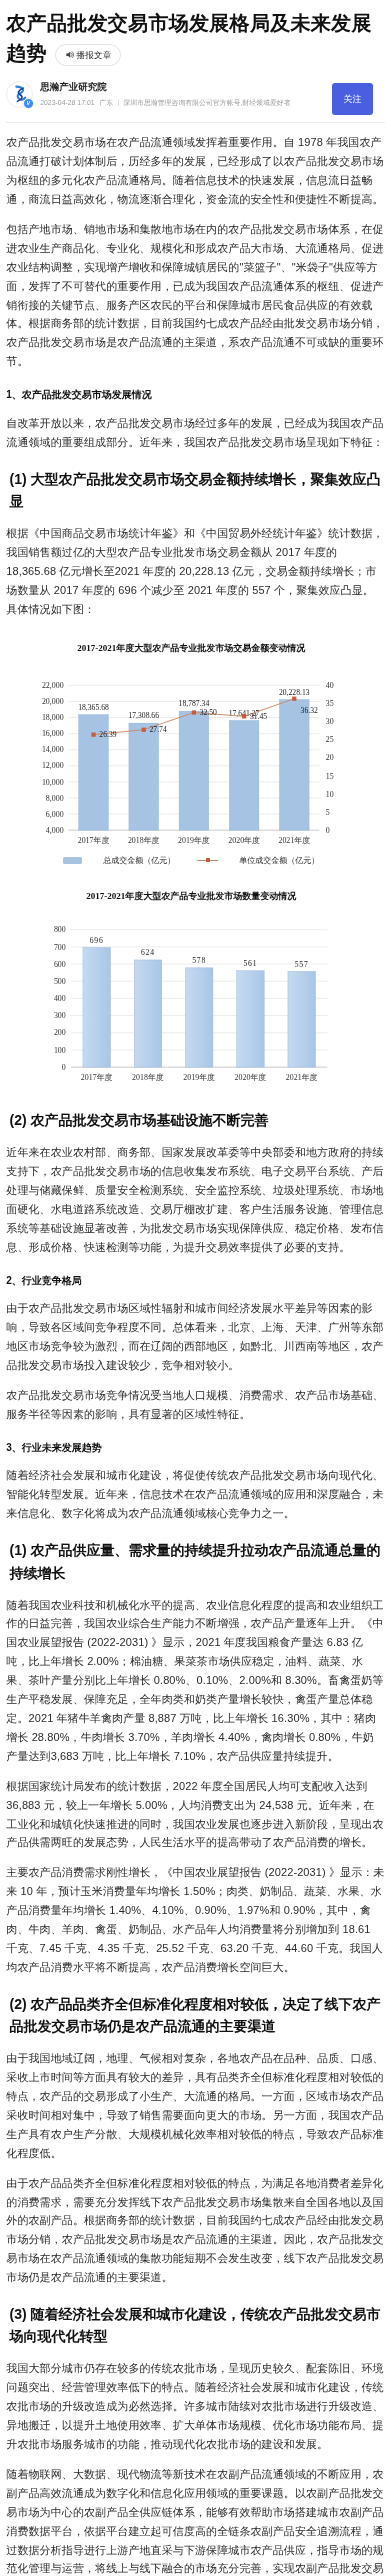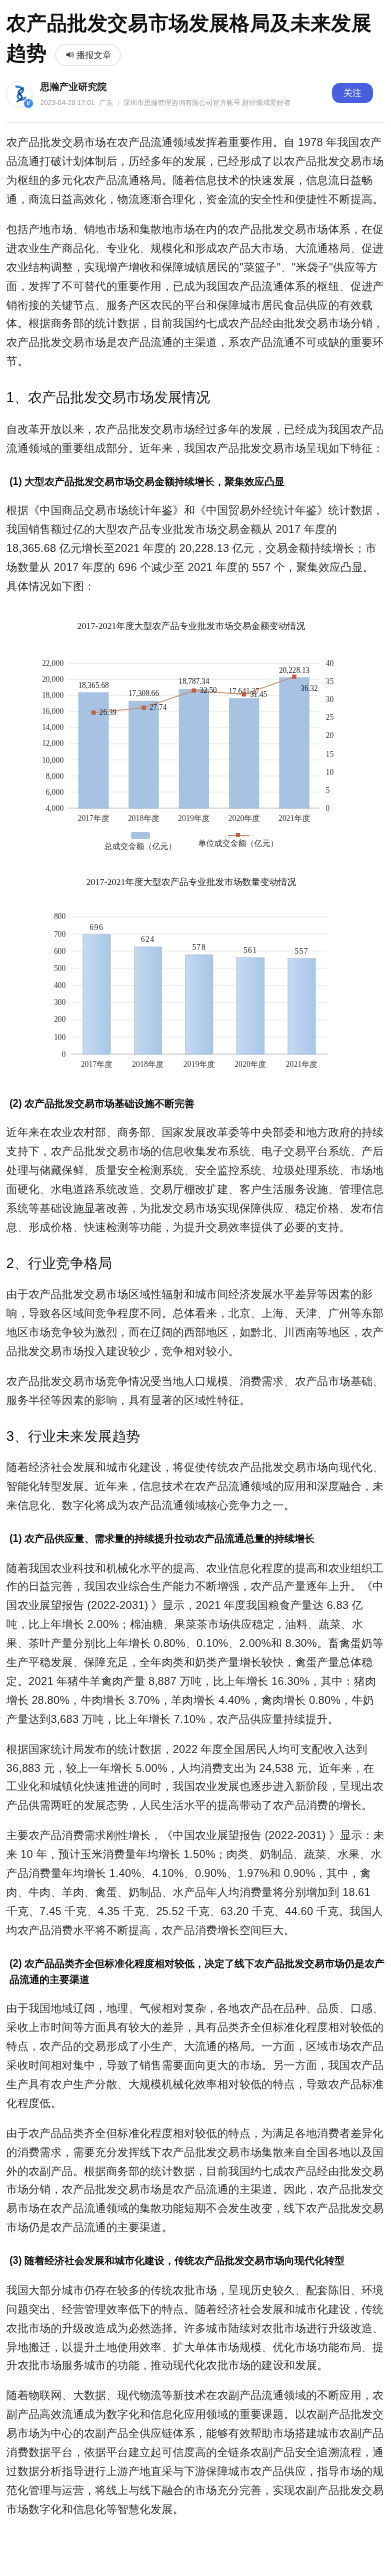--- a/index.html
+++ b/index.html
@@ -15,40 +15,40 @@
   .author-row{display:flex;align-items:center;position:relative;margin:12.7px 0 0;}
   .avatar{width:25px;height:25px;border-radius:50%;border:0.5px solid #ededed;background:#fff;position:relative;flex:0 0 auto;}
   .avatar svg{display:block;margin:2.6px auto 0;}
   .verified-badge{position:absolute;right:-1.6px;bottom:-1.6px;width:9px;height:9px;border-radius:50%;
     background:#38f;border:1.1px solid #fff;color:#fff;font-size:5.3px;font-weight:700;
     display:flex;align-items:center;justify-content:center;font-style:italic;}
   .author-info{margin-left:6.9px;min-width:0;}
   .author-name{font-size:9.5px;font-weight:700;color:#222;}
   .author-meta{display:flex;align-items:center;gap:4.8px;margin-top:3.7px;font-size:6.9px;color:#9b9b9b;white-space:nowrap;}
   .meta-sep{width:0.5px;height:6.9px;background:#e1e1e1;display:inline-block;}
-  .follow-btn{position:absolute;right:11.6px;top:2.1px;width:41px;height:20px;border:none;border-radius:8px;
+  .follow-btn{position:absolute;right:11.6px;top:2.1px;width:41px;height:32px;border:none;border-radius:3px;
     color:#fff;font-size:9px;cursor:pointer;font-family:inherit;}
   .header-divider{height:0.5px;background:#ececec;margin:13.7px 0 2.1px;}
 
   
   .blk-p{font-size:11px;line-height:1.72;color:#2a2a2a;margin:11px 0;letter-spacing:0.1px;}
-  .blk-h2{font-size:14px;line-height:1.5;font-weight:400;color:#111;margin:16px 0 11.6px;}
-  .blk-h3{font-size:10px;line-height:1.6;font-weight:700;color:#111;margin:16px 0 11.6px;padding-left:3.2px;}
+  .blk-h2{font-size:10px;line-height:1.5;font-weight:700;color:#111;margin:16px 0 11.6px;}
+  .blk-h3{font-size:14px;line-height:1.6;font-weight:700;color:#111;margin:16px 0 11.6px;padding-left:3.2px;}
 
   
   figure.chart-block{margin:24px 0 23px 20px;width:330px;}
-  .chart-title{font-family:"Liberation Serif","DejaVu Serif",serif;font-weight:400;font-size:9px;
+  .chart-title{font-family:"Liberation Serif","DejaVu Serif",serif;font-weight:700;font-size:9px;
     color:#111;text-align:center;}
   .chart-title.mb-lg{margin-bottom:23px;}
   .chart-title.mb-sm{margin-bottom:13.7px;}
   .chart-svg .ax{font:15px "Liberation Serif","DejaVu Serif",serif;fill:#333;}
   .chart-svg .dl{font:14.5px "Liberation Serif","DejaVu Serif",serif;fill:#1a1a1a;}
   .chart-legend{display:flex;justify-content:center;align-items:center;gap:22px;margin-top:6.3px;
     font-family:"Liberation Serif","DejaVu Serif",serif;font-size:8px;color:#222;}
-  .legend-item{display:inline-flex;align-items:center;gap:2px;flex-direction:column;}
+  .legend-item{display:inline-flex;align-items:center;gap:21px;}
   .legend-swatch-bar{width:19px;height:6.9px;border-radius:1.6px;display:inline-block;}
   .legend-swatch-line{width:21px;height:1.1px;position:relative;display:inline-block;}
   .legend-swatch-line i{position:absolute;left:8.5px;top:-1.6px;width:4.2px;height:4.2px;display:block;}
 </style>
 </head>
 <body>
 
 <div class="page">
 
   <h1 class="title"><span>农产品批发交易市场发展格局及未来发展趋势</span><span class="broadcast-pill">

